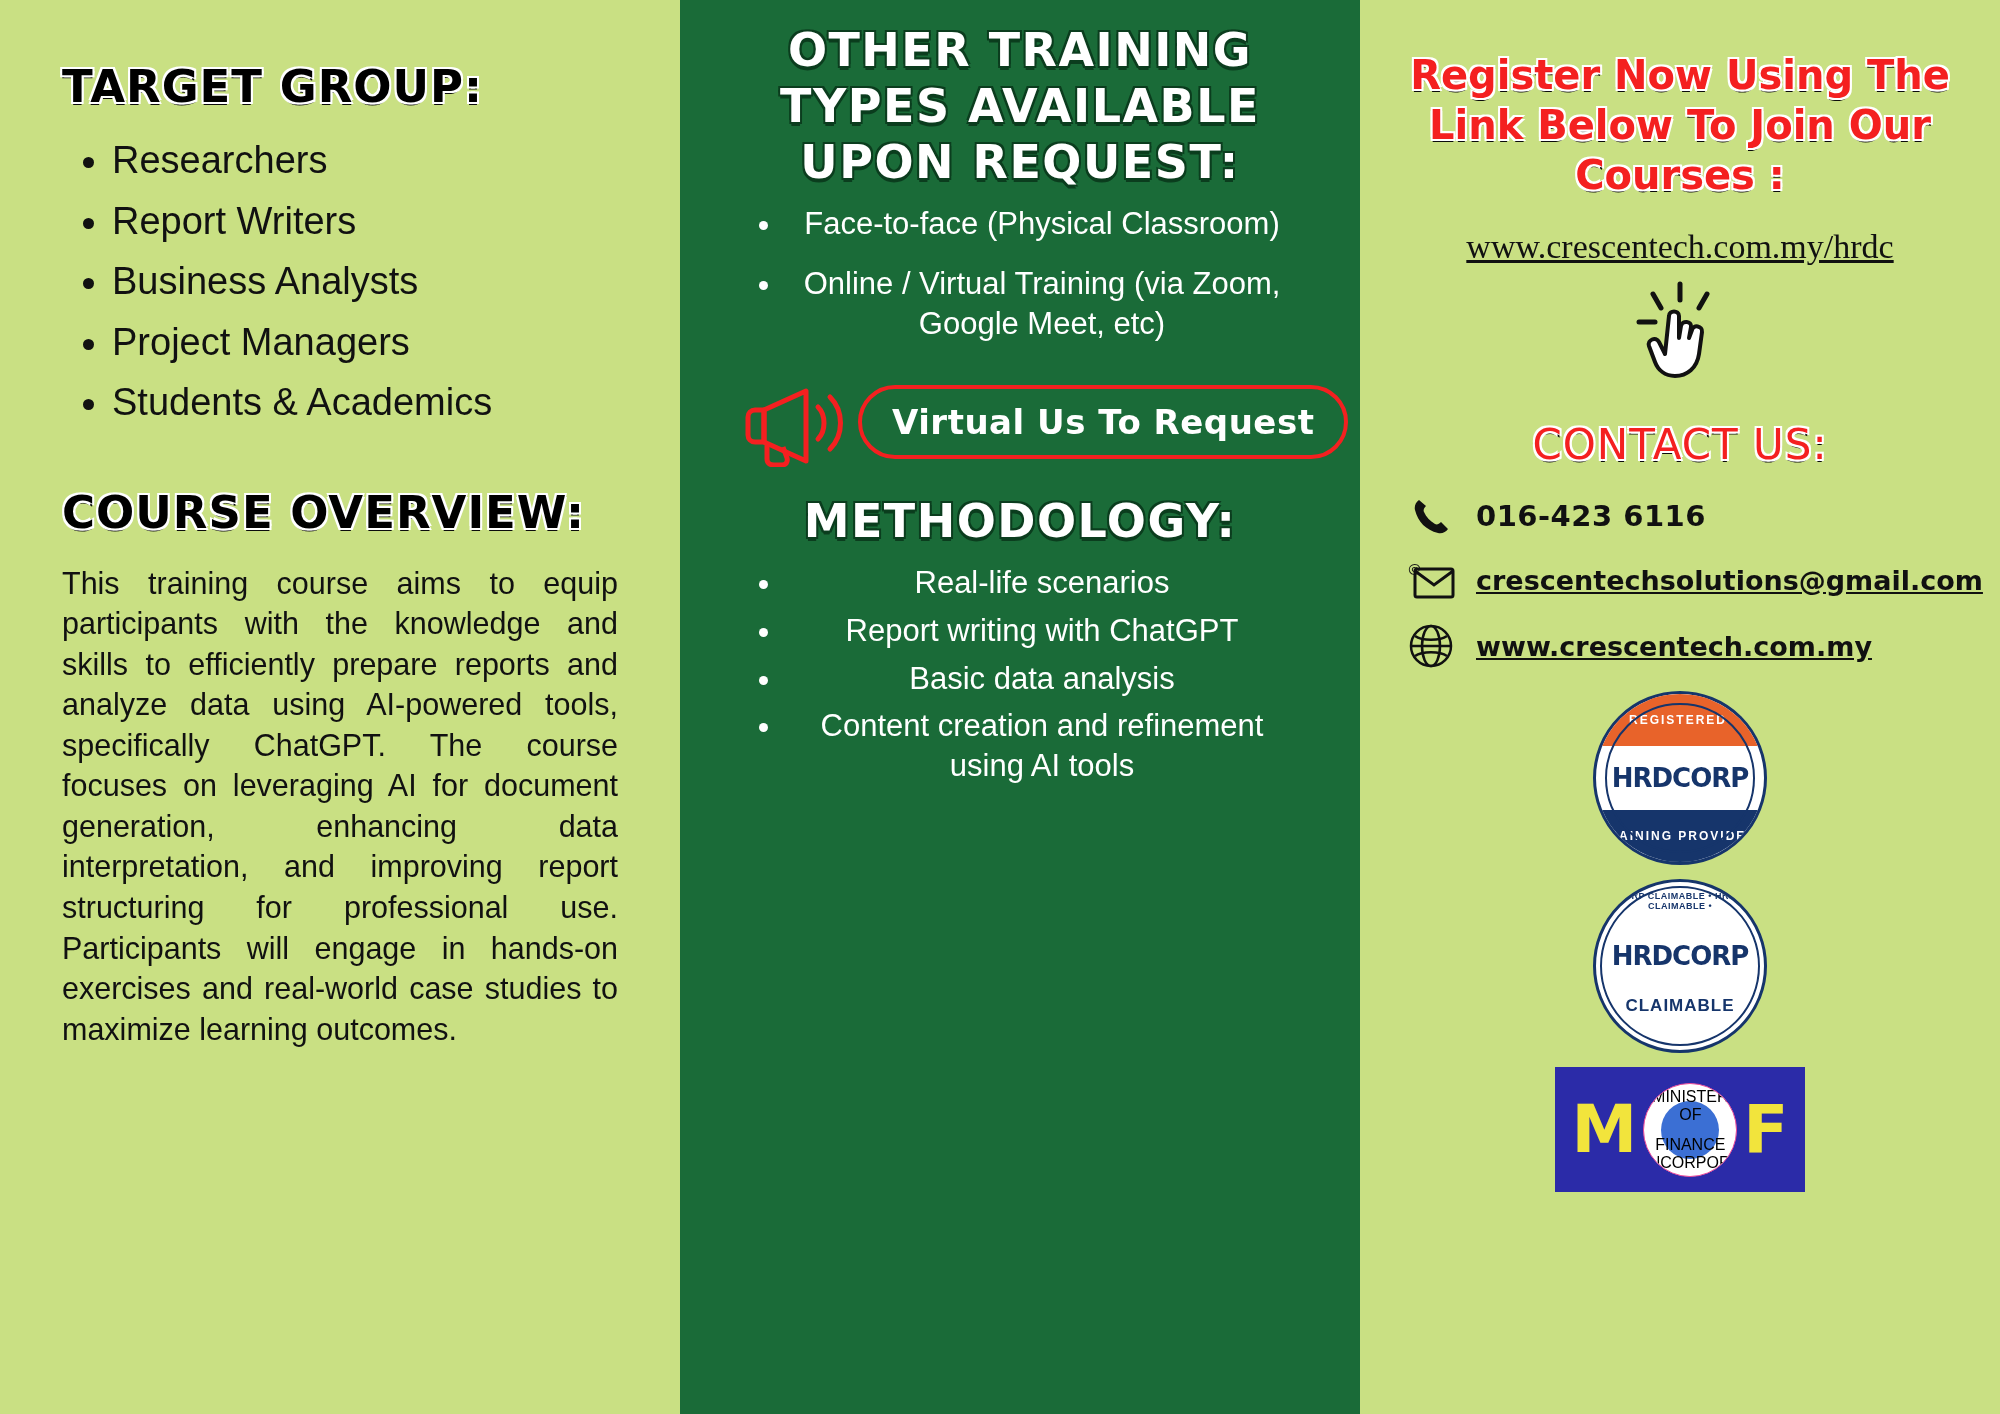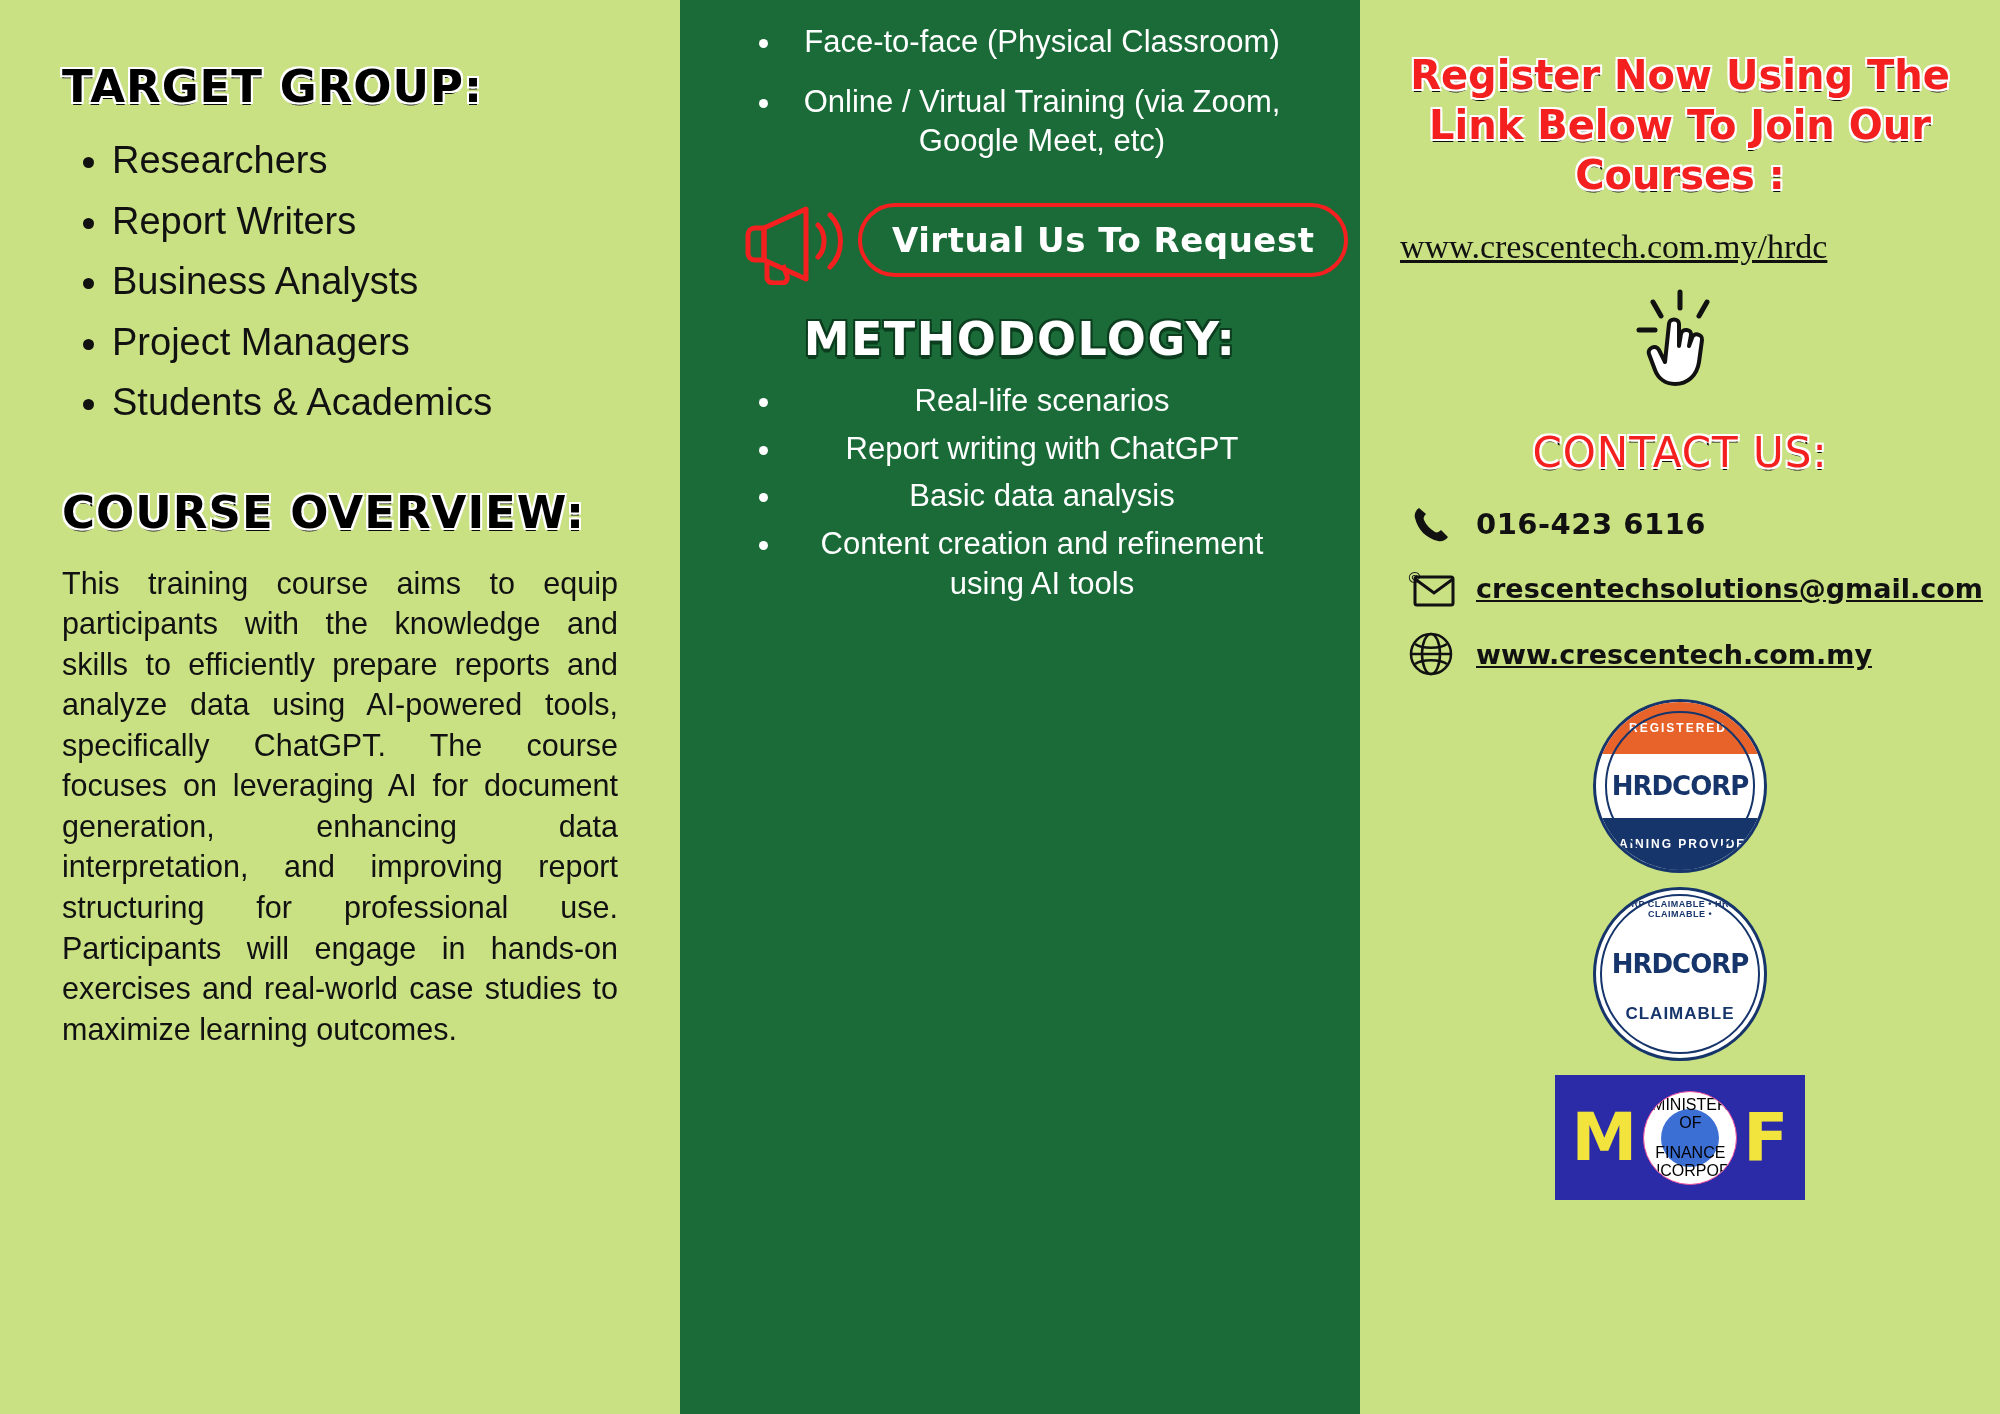--- a/index.html
+++ b/index.html
@@ -138,26 +138,26 @@
     line-height: 1.25;
     text-align: center;
     text-shadow:
       -2px -2px 0 #fff, 2px -2px 0 #fff,
       -2px 2px 0 #fff, 2px 2px 0 #fff,
       0 3px 0 #0c0c0c;
     margin: 0 0 28px 0;
   }
   .reg-link {
     display: block;
-    text-align: left;
+    text-align: center;
     font-family: "Liberation Serif", serif;
     font-size: 34px;
     color: #111;
     text-decoration: underline;
-    margin-bottom: 18px;
+    margin-bottom: 10px;
   }
   .cursor-wrap {
     display: flex;
     justify-content: center;
     margin-bottom: 34px;
   }
   .contact-head {
     color: #f42020;
     font-family: "DejaVu Sans", sans-serif;
     font-weight: normal;
@@ -323,20 +323,21 @@
 
     <div class="spacer-46"></div>
 
     <h2 class="head-red">COURSE OVERVIEW:</h2>
 
     <p class="overview-text">This training course aims to equip participants with the knowledge and skills to efficiently prepare reports and analyze data using AI-powered tools, specifically ChatGPT. The course focuses on leveraging AI for document generation, enhancing data interpretation, and improving report structuring for professional use. Participants will engage in hands-on exercises and real-world case studies to maximize learning outcomes.</p>
   </div>
 
   <div class="col-mid">
 
+    <h2 class="head-white">OTHER TRAINING TYPES AVAILABLE UPON REQUEST:</h2>
 
     <ul class="white-list">
       <li>Face-to-face (Physical Classroom)</li>
       <li>Online / Virtual Training (via Zoom, Google Meet, etc)</li>
     </ul>
 
     <div class="request-row">
       <svg class="megaphone" viewBox="0 0 110 90">
         <path d="M8 40 L8 58 C8 62 11 65 15 65 L24 65 L24 33 L15 33 C11 33 8 36 8 40 Z" fill="none" stroke="#f42020" stroke-width="5"></path>
         <path d="M24 33 L66 14 L66 84 L24 65 Z" fill="none" stroke="#f42020" stroke-width="5" stroke-linejoin="round"></path>

